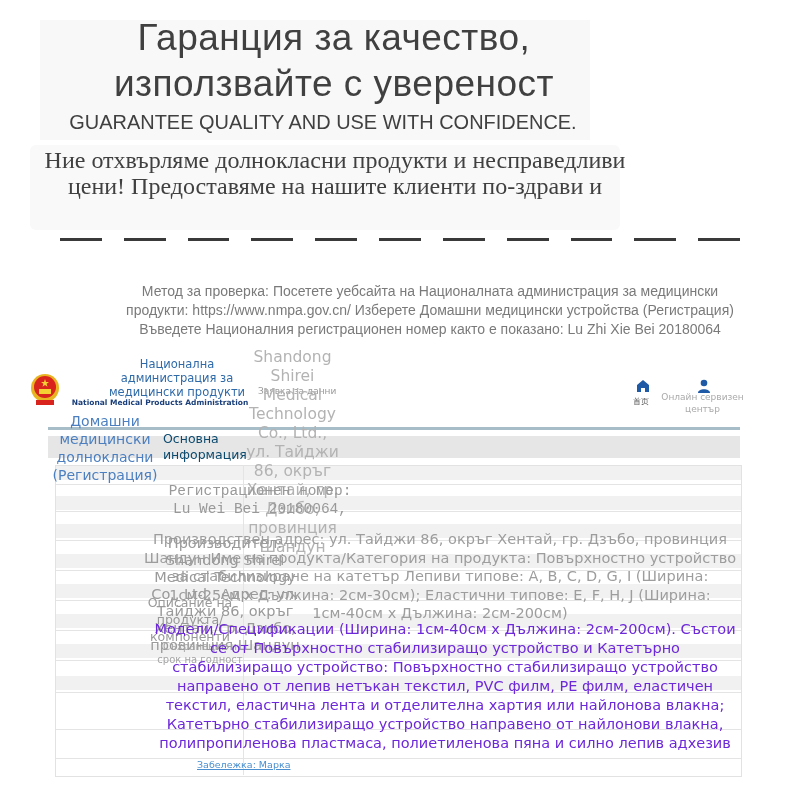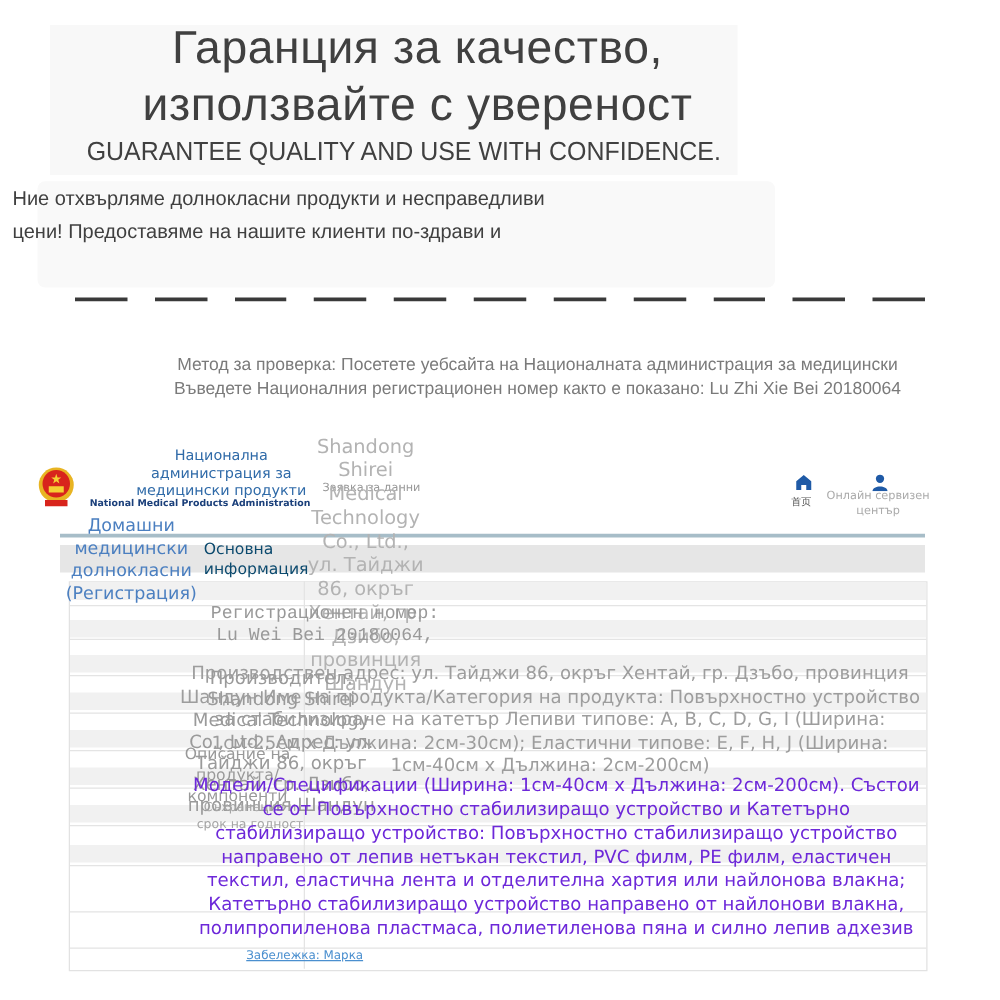--- a/index.html
+++ b/index.html
@@ -2,21 +2,21 @@
 <html><head>
 <meta charset="utf-8">
 <style>
   html, body { margin:0; padding:0; }
   body { width:800px; height:800px; position:relative; overflow:hidden; background:#ffffff; font-family:"DejaVu Sans", sans-serif; }
   .abs { position:absolute; }
   .hero-bg { left:40px; top:20px; width:550px; height:120px; background:#f8f8f8; }
   .hero-title { left:0; width:640px; text-align:center; font-family:"Liberation Sans", sans-serif; color:#404040; font-size:37px; line-height:44px; letter-spacing:0.5px;margin-left:14px; }
   .hero-sub { left:0; width:646px; top:108px; text-align:center; font-family:"Liberation Sans", sans-serif; color:#404040; font-size:21px; line-height:28px; transform:scaleX(0.95); }
   .intro-bg { left:30px; top:145px; width:590px; height:85px; background:#f9f9f9; border-radius:6px; }
-  .intro { left:10px; width:650px; top:147px; color:#404040; font-family:Liberation Sans, sans-serif; font-size:16px; line-height:26px; }
+  .intro { left:10px; width:650px; top:147px; text-align:center; color:#404040; font-family:Liberation Serif, serif; font-size:24px; line-height:26px; }
   .dashes { left:60px; top:238px; width:680px; height:6px; display:flex; gap:22px; }
   .dash { width:42px; height:3px; background:#3a3a3a; }
   .method { left:60px; width:740px; top:282px; text-align:center; color:#7a7a7a; font-family:"Liberation Sans", sans-serif; font-size:14px; line-height:19px; }
   .logo { left:30px; top:373px; width:30px; height:34px; }
   .nmpa-name { left:102px; top:357px; width:150px; text-align:center; color:#2f6aa8; font-size:11.5px; line-height:14px; }
   .nmpa-en { left:70px; top:398px; width:180px; text-align:center; color:#1a3f7a; font-size:7.5px; font-weight:bold; }
   .home-icon { left:636px; top:378px; width:14px; height:14px; }
   .home-label { left:633px; top:396px; font-size:8px; color:#555; }
   .user-icon { left:697px; top:378px; width:14px; height:14px; }
   .svc-label { left:655px; top:391px; width:95px; text-align:center; font-size:9px; line-height:12px; color:#aaa; }
@@ -63,20 +63,21 @@
   <div class="dash"></div>
   <div class="dash"></div>
   <div class="dash"></div>
   <div class="dash"></div>
   <div class="dash"></div>
   <div class="dash"></div>
 </div>
 
 <div class="abs method">
   <div>Метод за проверка: Посетете уебсайта на Националната администрация за медицински</div>
+  <div>продукти: https://www.nmpa.gov.cn/ Изберете Домашни медицински устройства (Регистрация)</div>
   <div>Въведете Националния регистрационен номер както е показано: Lu Zhi Xie Bei 20180064</div>
 </div>
 
 <div class="abs logo">
   <svg width="30" height="34" viewBox="0 0 30 34">
     <circle cx="15" cy="15" r="14" fill="#e8b422"></circle>
     <circle cx="15" cy="14" r="11" fill="#d8241c"></circle>
     <polygon points="15,6 16,9 19,9 16.6,10.8 17.5,13.8 15,12 12.5,13.8 13.4,10.8 11,9 14,9" fill="#f5d033"></polygon>
     <rect x="9" y="16" width="12" height="5" fill="#f5d033"></rect>
     <rect x="6" y="27" width="18" height="5" fill="#d8241c"></rect>

